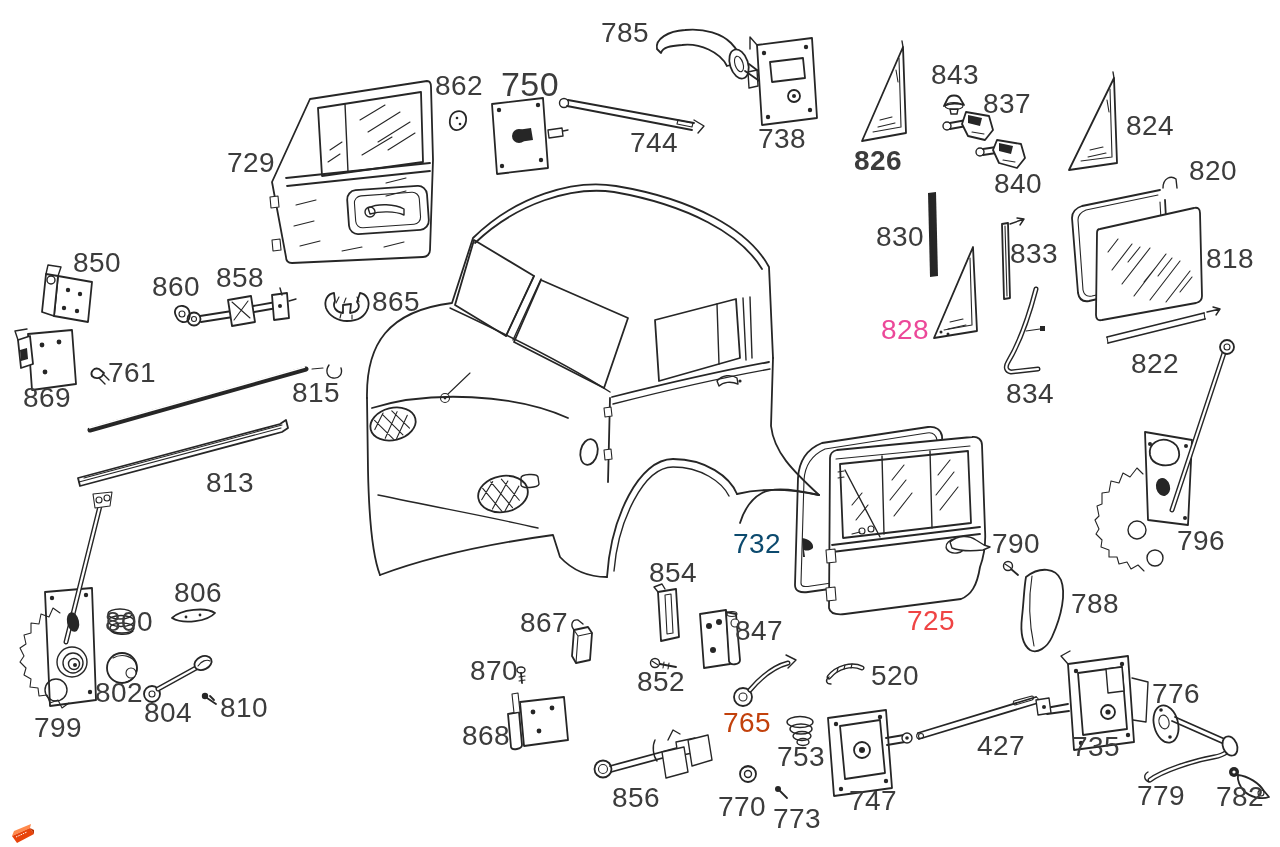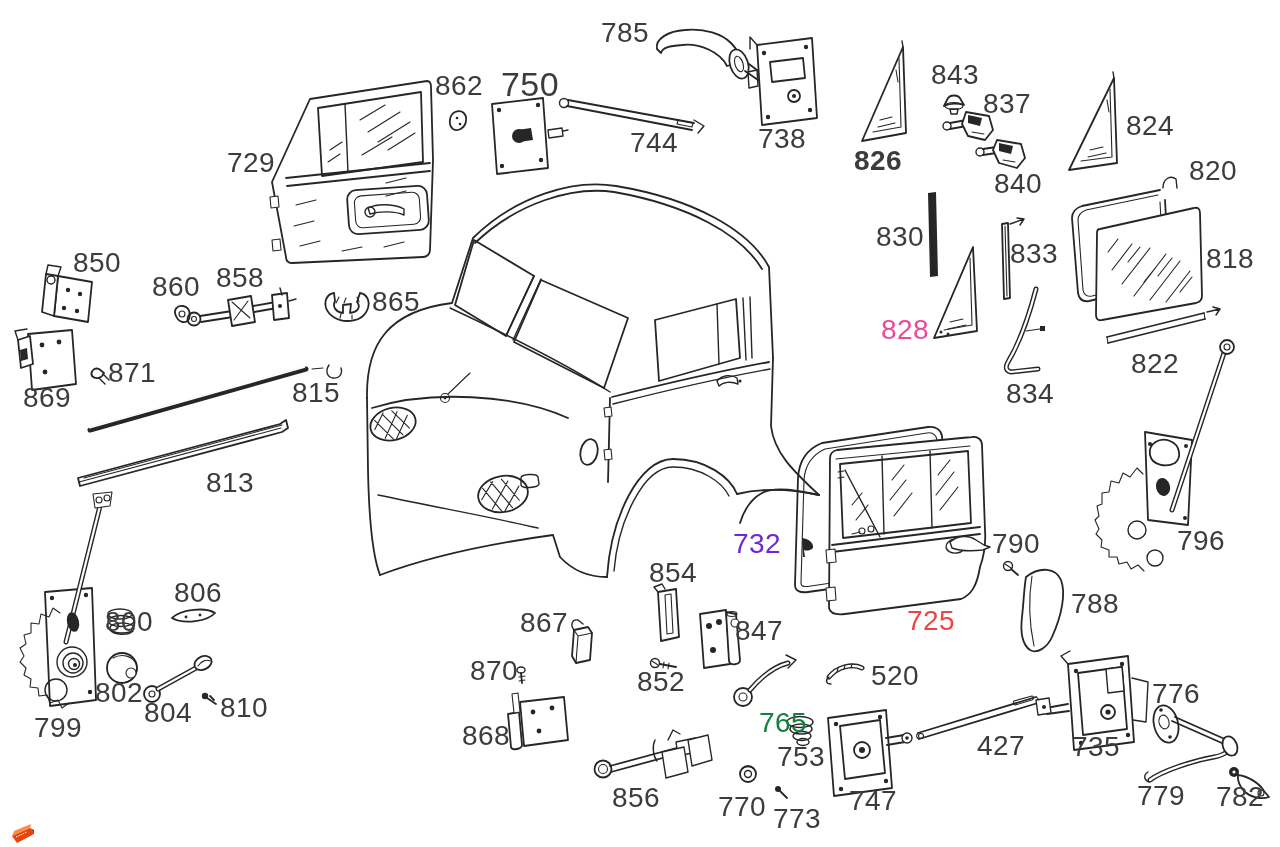--- a/index.html
+++ b/index.html
@@ -508,42 +508,42 @@
       <div class="part-label" style="left: 900px; top: 237px; color: rgb(60, 60, 60); font-size: 28px;">830</div>
       <div class="part-label" style="left: 1034px; top: 254px; color: rgb(60, 60, 60); font-size: 28px;">833</div>
       <div class="part-label" style="left: 1230px; top: 259px; color: rgb(60, 60, 60); font-size: 28px;">818</div>
       <div class="part-label" style="left: 905px; top: 330px; color: #ec4899; font-size: 28px;">828</div>
       <div class="part-label" style="left: 1024px; top: 394px; color: rgb(60, 60, 60); font-size: 28px; margin-left: 6px;">834</div>
       <div class="part-label" style="left: 1155px; top: 364px; color: rgb(60, 60, 60); font-size: 28px;">822</div>
       <div class="part-label" style="left: 97px; top: 263px; color: rgb(60, 60, 60); font-size: 28px;">850</div>
       <div class="part-label" style="left: 176px; top: 287px; color: rgb(60, 60, 60); font-size: 28px;">860</div>
       <div class="part-label" style="left: 240px; top: 278px; color: rgb(60, 60, 60); font-size: 28px;">858</div>
       <div class="part-label" style="left: 396px; top: 302px; color: rgb(60, 60, 60); font-size: 28px;">865</div>
-      <div class="part-label" style="left: 132px; top: 373px; color: rgb(60, 60, 60); font-size: 28px;">871</div>
+      <div class="part-label" style="left: 132px; top: 373px; color: rgb(60, 60, 60); font-size: 28px;">761</div>
       <div class="part-label" style="left: 47px; top: 398px; color: rgb(60, 60, 60); font-size: 28px;">869</div>
       <div class="part-label" style="left: 316px; top: 393px; color: rgb(60, 60, 60); font-size: 28px;">815</div>
       <div class="part-label" style="left: 230px; top: 483px; color: rgb(60, 60, 60); font-size: 28px;">813</div>
       <div class="part-label" style="left: 198px; top: 593px; color: rgb(60, 60, 60); font-size: 28px;">806</div>
       <div class="part-label" style="left: 129px; top: 622px; color: rgb(60, 60, 60); font-size: 28px;">800</div>
       <div class="part-label" style="left: 119px; top: 693px; color: rgb(60, 60, 60); font-size: 28px;">802</div>
       <div class="part-label" style="left: 168px; top: 713px; color: rgb(60, 60, 60); font-size: 28px;">804</div>
       <div class="part-label" style="left: 244px; top: 708px; color: rgb(60, 60, 60); font-size: 28px;">810</div>
       <div class="part-label" style="left: 58px; top: 728px; color: rgb(60, 60, 60); font-size: 28px;">799</div>
       <div class="part-label" style="left: 1201px; top: 541px; color: rgb(60, 60, 60); font-size: 28px;">796</div>
-      <div class="part-label" style="left: 757px; top: 544px; color: #6d28d9; font-size: 28px; text-align: center;">732</div>
+      <div class="part-label" style="left: 757px; top: 544px; color: #0c4a6e; font-size: 28px; text-align: center;">732</div>
       <div class="part-label" style="left: 1016px; top: 544px; color: rgb(60, 60, 60); font-size: 28px;">790</div>
       <div class="part-label" style="left: 931px; top: 621px; color: #ef4444; font-size: 28px;">725</div>
       <div class="part-label" style="left: 1095px; top: 604px; color: rgb(60, 60, 60); font-size: 28px;">788</div>
       <div class="part-label" style="left: 673px; top: 573px; color: rgb(60, 60, 60); font-size: 28px;">854</div>
       <div class="part-label" style="left: 544px; top: 623px; color: rgb(60, 60, 60); font-size: 28px;">867</div>
       <div class="part-label" style="left: 759px; top: 631px; color: rgb(60, 60, 60); font-size: 28px;">847</div>
       <div class="part-label" style="left: 661px; top: 682px; color: rgb(60, 60, 60); font-size: 28px;">852</div>
       <div class="part-label" style="left: 494px; top: 671px; color: rgb(60, 60, 60); font-size: 28px;">870</div>
       <div class="part-label" style="left: 486px; top: 736px; color: rgb(60, 60, 60); font-size: 28px;">868</div>
-      <div class="part-label" style="left: 747px; top: 723px; color: #15803d; font-size: 28px; margin-left: 36px;">765</div>
+      <div class="part-label" style="left: 747px; top: 723px; color: #c2410c; font-size: 28px;">765</div>
       <div class="part-label" style="left: 895px; top: 676px; color: rgb(60, 60, 60); font-size: 28px;">520</div>
       <div class="part-label" style="left: 801px; top: 757px; color: rgb(60, 60, 60); font-size: 28px;">753</div>
       <div class="part-label" style="left: 873px; top: 801px; color: rgb(60, 60, 60); font-size: 28px;">747</div>
       <div class="part-label" style="left: 636px; top: 798px; color: rgb(60, 60, 60); font-size: 28px;">856</div>
       <div class="part-label" style="left: 742px; top: 807px; color: rgb(60, 60, 60); font-size: 28px;">770</div>
       <div class="part-label" style="left: 797px; top: 819px; color: rgb(60, 60, 60); font-size: 28px;">773</div>
       <div class="part-label" style="left: 1001px; top: 746px; color: rgb(60, 60, 60); font-size: 28px;">427</div>
       <div class="part-label" style="left: 1096px; top: 747px; color: rgb(60, 60, 60); font-size: 28px;">735</div>
       <div class="part-label" style="left: 1176px; top: 694px; color: rgb(60, 60, 60); font-size: 28px;">776</div>
       <div class="part-label" style="left: 1161px; top: 796px; color: rgb(60, 60, 60); font-size: 28px;">779</div>

